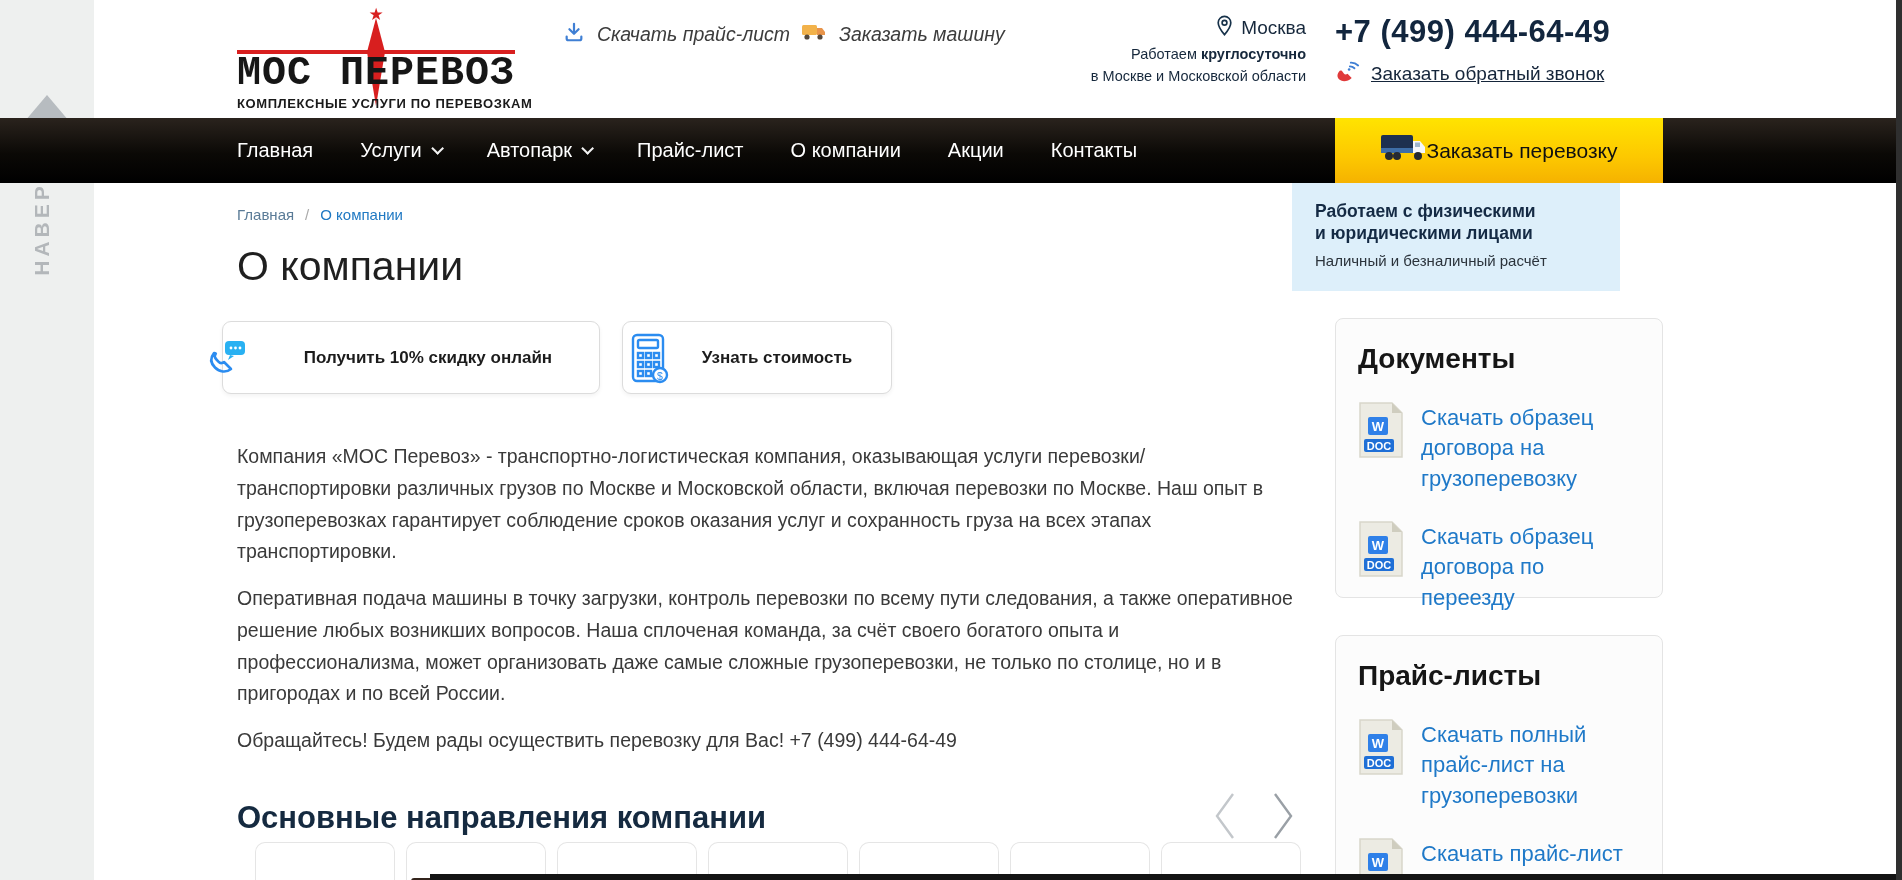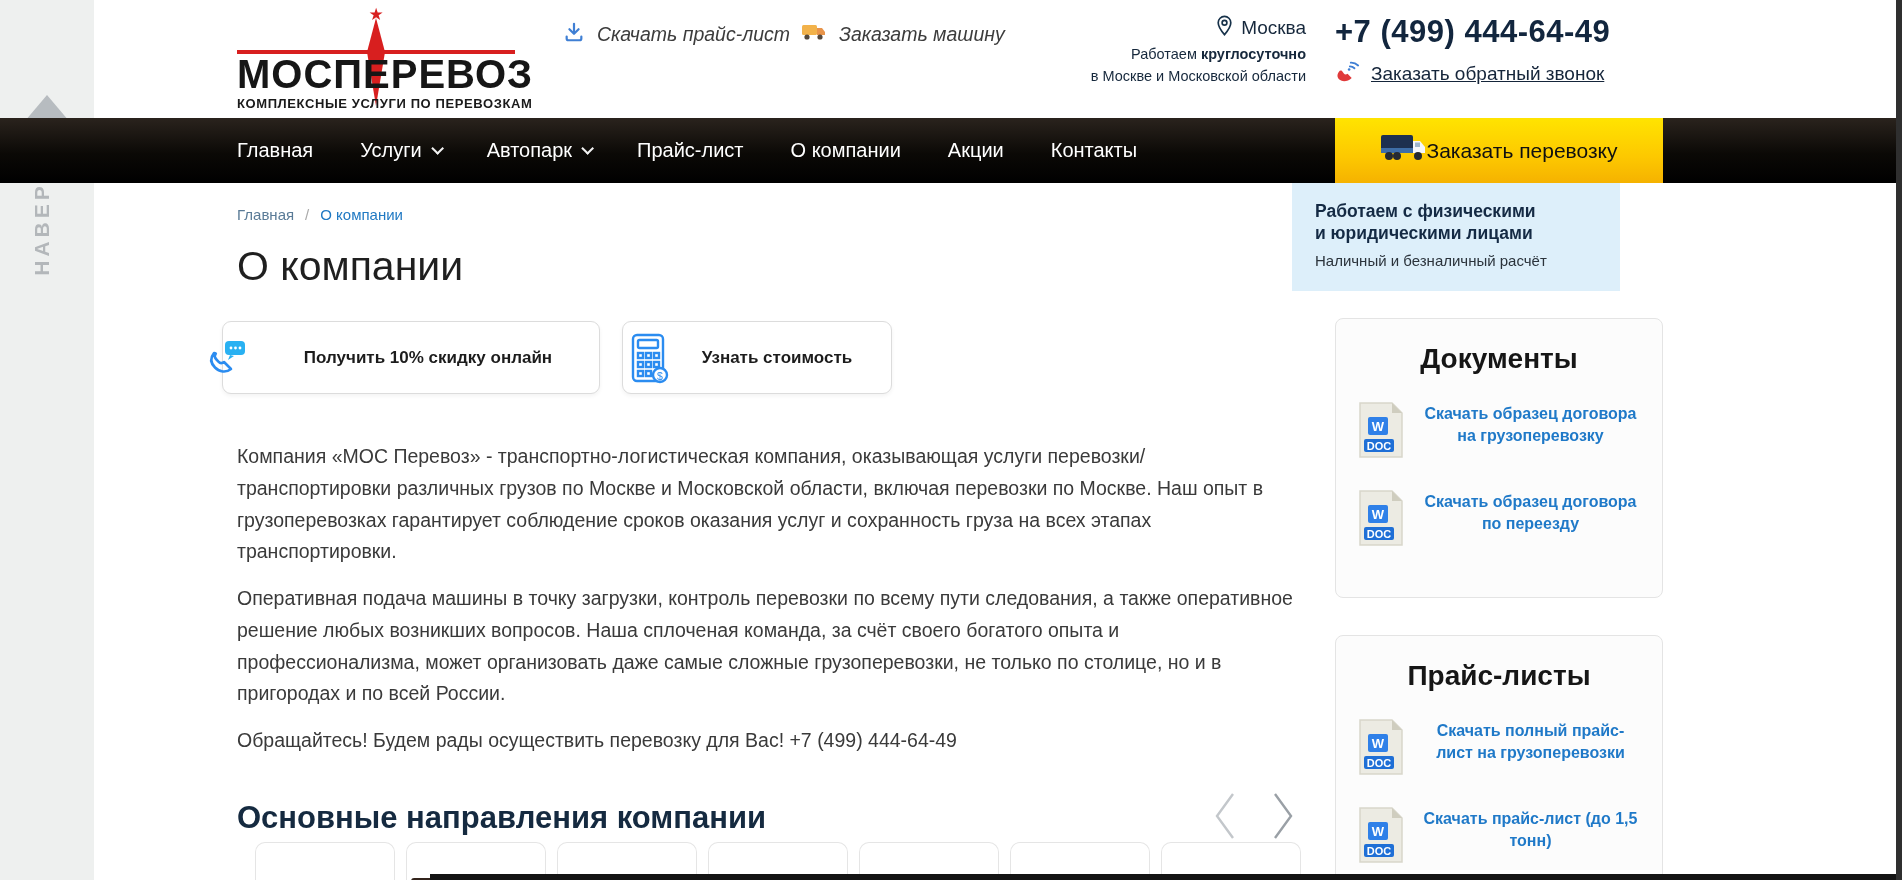--- a/index.html
+++ b/index.html
@@ -13,21 +13,21 @@
   .up-arrow { position:absolute; left:25px; top:95px; width:0; height:0;
     border-left:22px solid transparent; border-right:22px solid transparent; border-bottom:26px solid #b7bcc0; }
   .naverh { position:absolute; left:30px; top:165px; writing-mode:vertical-rl; transform:rotate(180deg);
     font-size:21px; font-weight:bold; letter-spacing:4px; color:#b3b7ba; }
   
   .logo { position:absolute; left:237px; top:6px; width:278px; height:106px; }
   .logo-line { position:absolute; left:0; top:44px; width:278px; height:4px; background:#d81f1f; }
   .logo-star { position:absolute; left:50%; top:-2px; transform:translateX(-50%); color:#d81f1f; font-size:17px; }
   .logo-tower { position:absolute; left:50%; top:12px; transform:translateX(-50%); }
   .logo-row { position:absolute; left:0; top:46px; width:278px; display:flex; justify-content:space-between;
-    font-size:40px; font-weight:800; color:#161616; letter-spacing:1px; line-height:1.1; }
+    font-size:40px; font-weight:800; color:#161616; letter-spacing:1px; line-height:1.1;font-family:Liberation Mono, monospace; }
   .logo-sub { position:absolute; left:0; top:90px; width:278px; font-size:13px; font-weight:bold;
     color:#1a1a1a; letter-spacing:0.6px; white-space:nowrap; }
   .hdr-links { position:absolute; left:563px; top:21px; display:flex; flex-direction:row; gap:11px; }
   .hdr-link { display:flex; align-items:center; gap:12px; font-style:italic; font-size:19.5px; color:#3c3c3c; cursor:pointer; }
   .loc-block { position:absolute; left:1058px; top:15px; width:248px; text-align:right; }
   .loc-city { display:inline-flex; align-items:center; gap:8px; font-size:19px; color:#16283c; }
   .loc-line { font-size:14.5px; color:#16283c; margin-top:4px; line-height:1.25; }
   .phone-block { position:absolute; left:1335px; top:14px; width:340px; }
   .phone-number { font-size:31px; font-weight:800; color:#12263e; letter-spacing:0.5px; }
   .callback { display:flex; align-items:center; gap:10px; margin-top:9px; font-size:19px; color:#15253a;
@@ -42,26 +42,26 @@
   .nav-cta { position:absolute; left:1335px; top:0; width:328px; height:65px;
     background:linear-gradient(#ffe400, #fdc800 60%, #f5b200); display:flex; align-items:center; justify-content:center;
     font-size:21px; color:#101010; cursor:pointer; }
   
   .info-box { position:absolute; left:1292px; top:183px; width:328px; height:108px; background:#ddeffa;
     padding:17px 0 0 23px; z-index:2; }
   .info-bold { font-size:17.5px; font-weight:bold; color:#142a44; line-height:1.28; }
   .info-reg { font-size:15px; color:#2b333b; margin-top:7px; }
   
   .panel { position:absolute; left:1335px; width:328px; background:#fcfcfc; border:1px solid #e4e4e4;
-    border-radius:8px; padding:24px 22px;text-align:center; }
+    border-radius:8px; padding:24px 22px; }
   .panel-docs { top:318px; height:280px; }
   .panel-price { top:635px; height:260px; }
   .panel-title { font-size:28px; font-weight:600; color:#161616; }
   .file-item { display:flex; gap:17px; margin-top:26px; align-items:flex-start; cursor:pointer; }
-  .file-link { font-size:16px; color:#1f79c8; line-height:1.38; padding-top:2px;font-weight:bold; }
+  .file-link { font-size:22px; color:#1f79c8; line-height:1.38; padding-top:2px; }
   
   .breadcrumb { position:absolute; left:237px; top:206px; display:flex; gap:11px; font-size:15px; }
   .bc-home { color:#5a7b97; cursor:pointer; }
   .bc-sep { color:#a9a9a9; }
   .bc-cur { color:#2079c3; cursor:pointer; }
   .page-title { position:absolute; left:237px; top:243px; font-size:41px; font-weight:500; color:#1f1f1f; }
   .cta-btn { position:absolute; top:321px; height:73px; background:#fff; border:1px solid #dcdcdc;
     border-radius:9px; box-shadow:0 2px 4px rgba(0,0,0,.05); display:flex; align-items:center;
     justify-content:center; cursor:pointer; }
   .cta-btn .lbl { font-size:17px; font-weight:600; color:#1c1c1c; }

